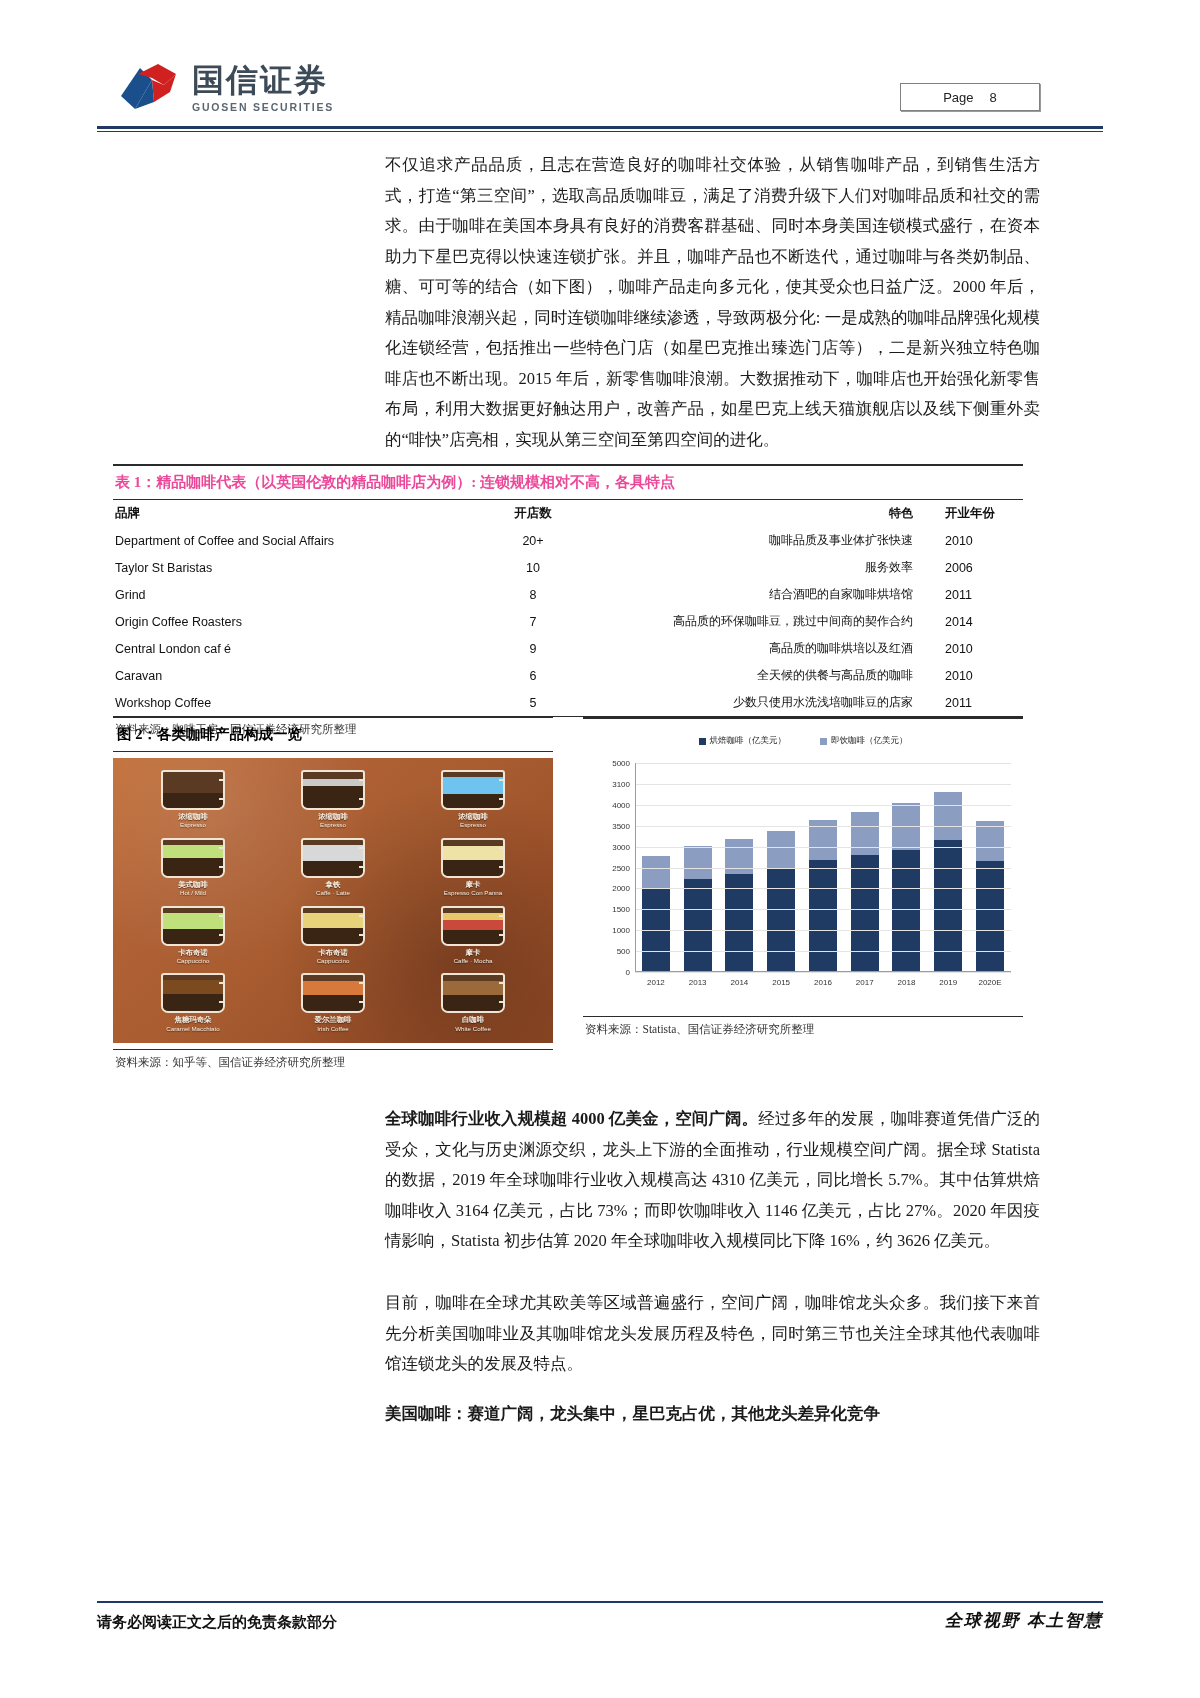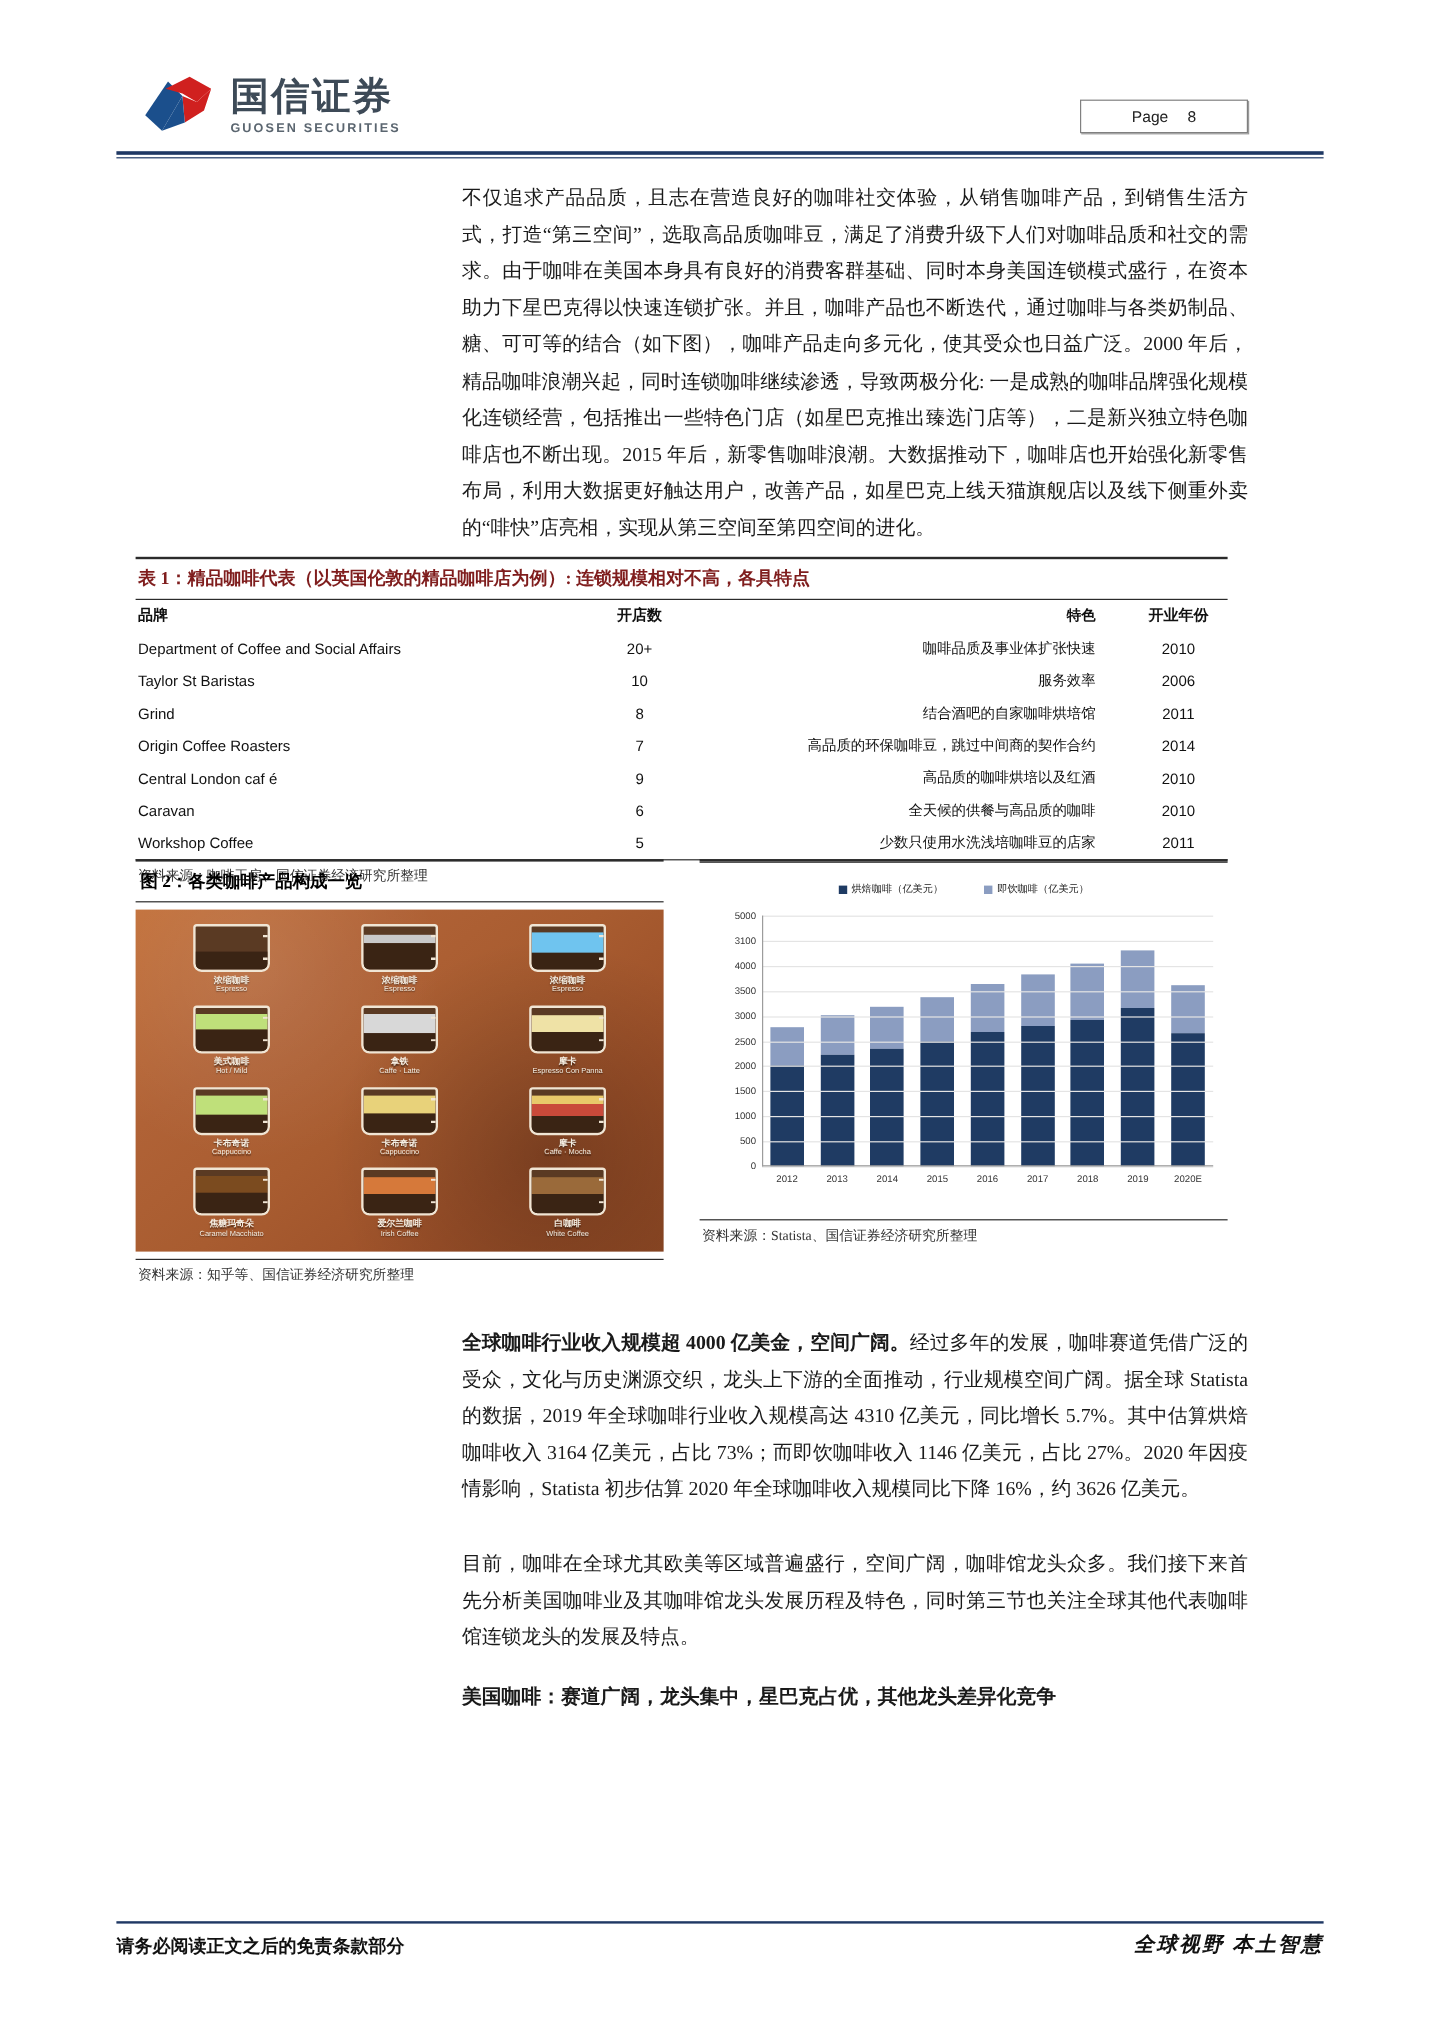--- a/index.html
+++ b/index.html
@@ -60,37 +60,37 @@
   }
 
   
   .tbl-block { position:absolute; left:113px; top:464px; width:910px; }
   .tbl-rule-heavy { height:2px; background:#2b2b2b; width:100%; }
   .tbl-rule-light { height:1px; background:#2b2b2b; width:100%; }
   .tbl-title {
     font-family:"Liberation Serif", serif;
     font-size:15px; font-weight:bold;
     padding:7px 2px 7px 2px;
-    color:#7f1d1d;
+    color:#ec4899;
   }
   table.t1 { width:100%; border-collapse:collapse; }
   table.t1 th, table.t1 td {
     font-size:12.5px;
     padding:5px 2px;
     color:#111;
   }
   table.t1 th {
     font-family:"Liberation Serif", serif;
     font-weight:bold;
     font-size:12.5px;
   }
   table.t1 .c-brand { text-align:left; width:330px; font-family:"Liberation Sans", sans-serif; font-size:12.5px;}
   table.t1 .c-stores{ text-align:center; width:180px; font-family:"Liberation Sans", sans-serif;}
   table.t1 .c-feat  { text-align:right; font-family:"Liberation Serif", serif; font-size:12px; padding-right:30px;}
-  table.t1 .c-year  { text-align:center; width:80px; font-family:"Liberation Sans", sans-serif; padding-right:4px;}
+  table.t1 .c-year  { text-align:left; width:80px; font-family:"Liberation Sans", sans-serif; padding-right:4px;}
   table.t1 th.c-brand, table.t1 th.c-stores, table.t1 th.c-feat, table.t1 th.c-year {
     font-family:"Liberation Serif", serif; font-weight:bold;
   }
   table.t1 th.c-feat { padding-right:30px; }
   .src {
     font-family:"Liberation Serif", serif;
     font-size:11.5px; color:#333;
     padding:5px 2px 0 2px;
   }
 

